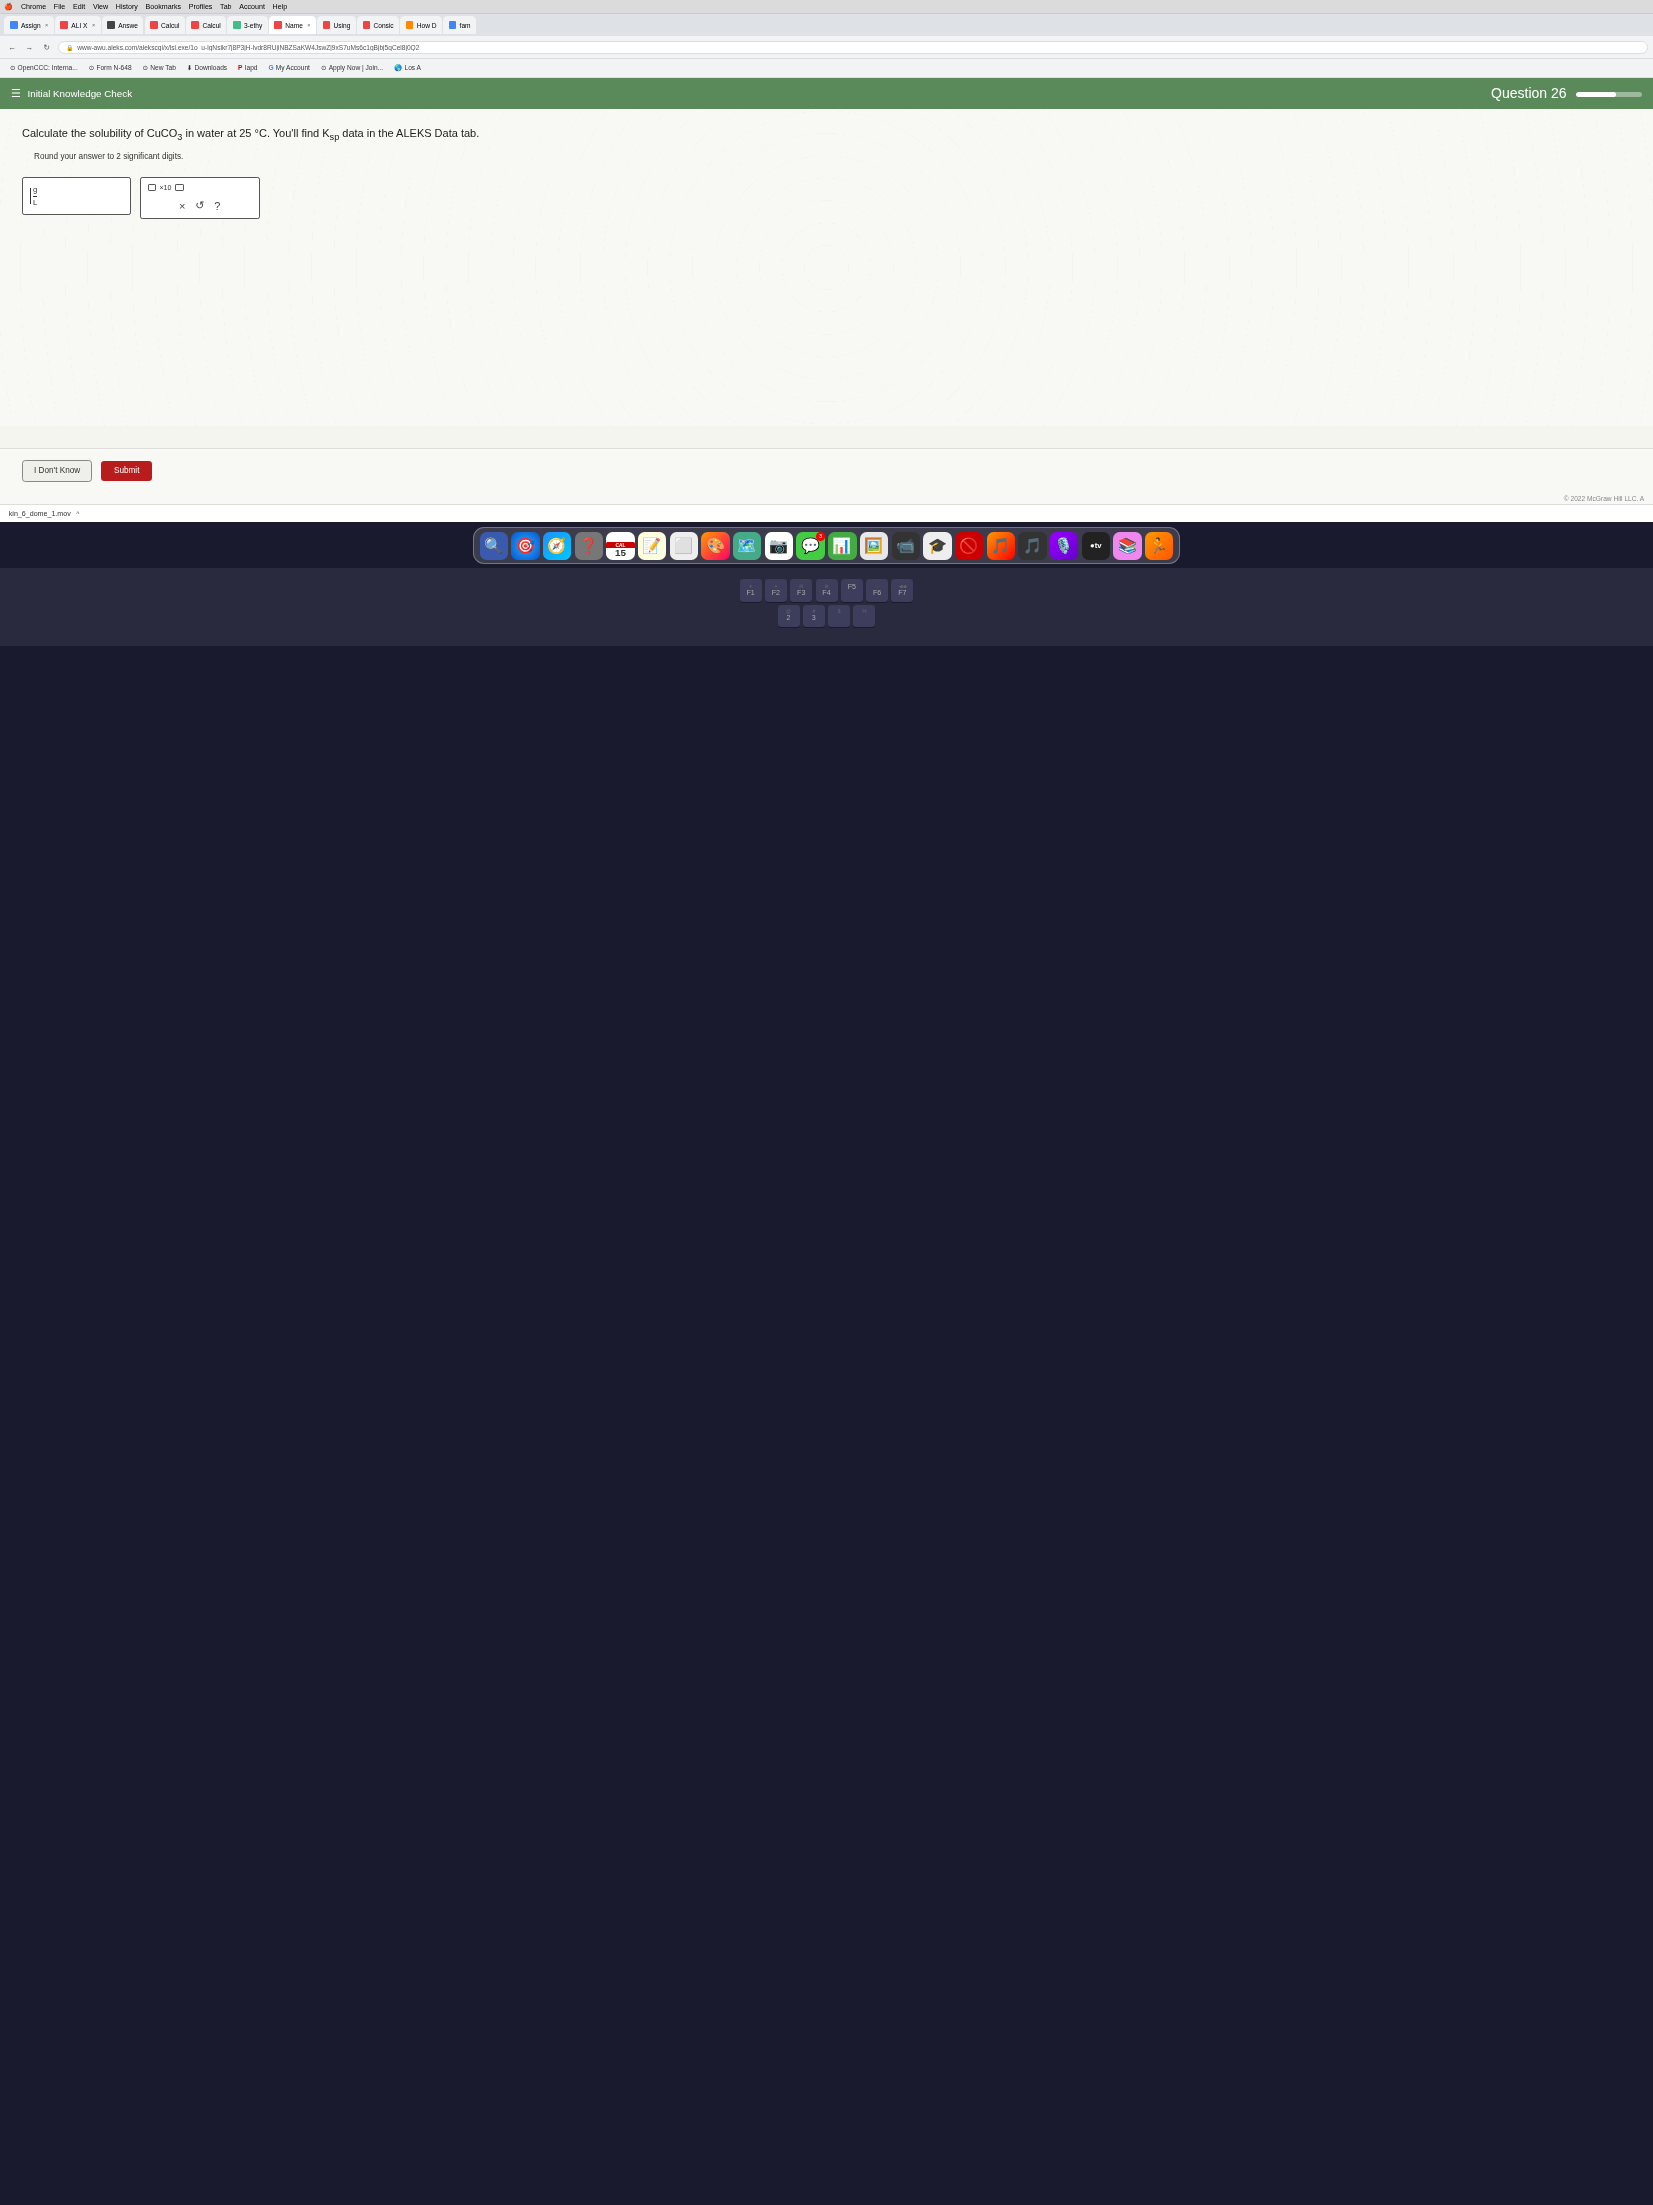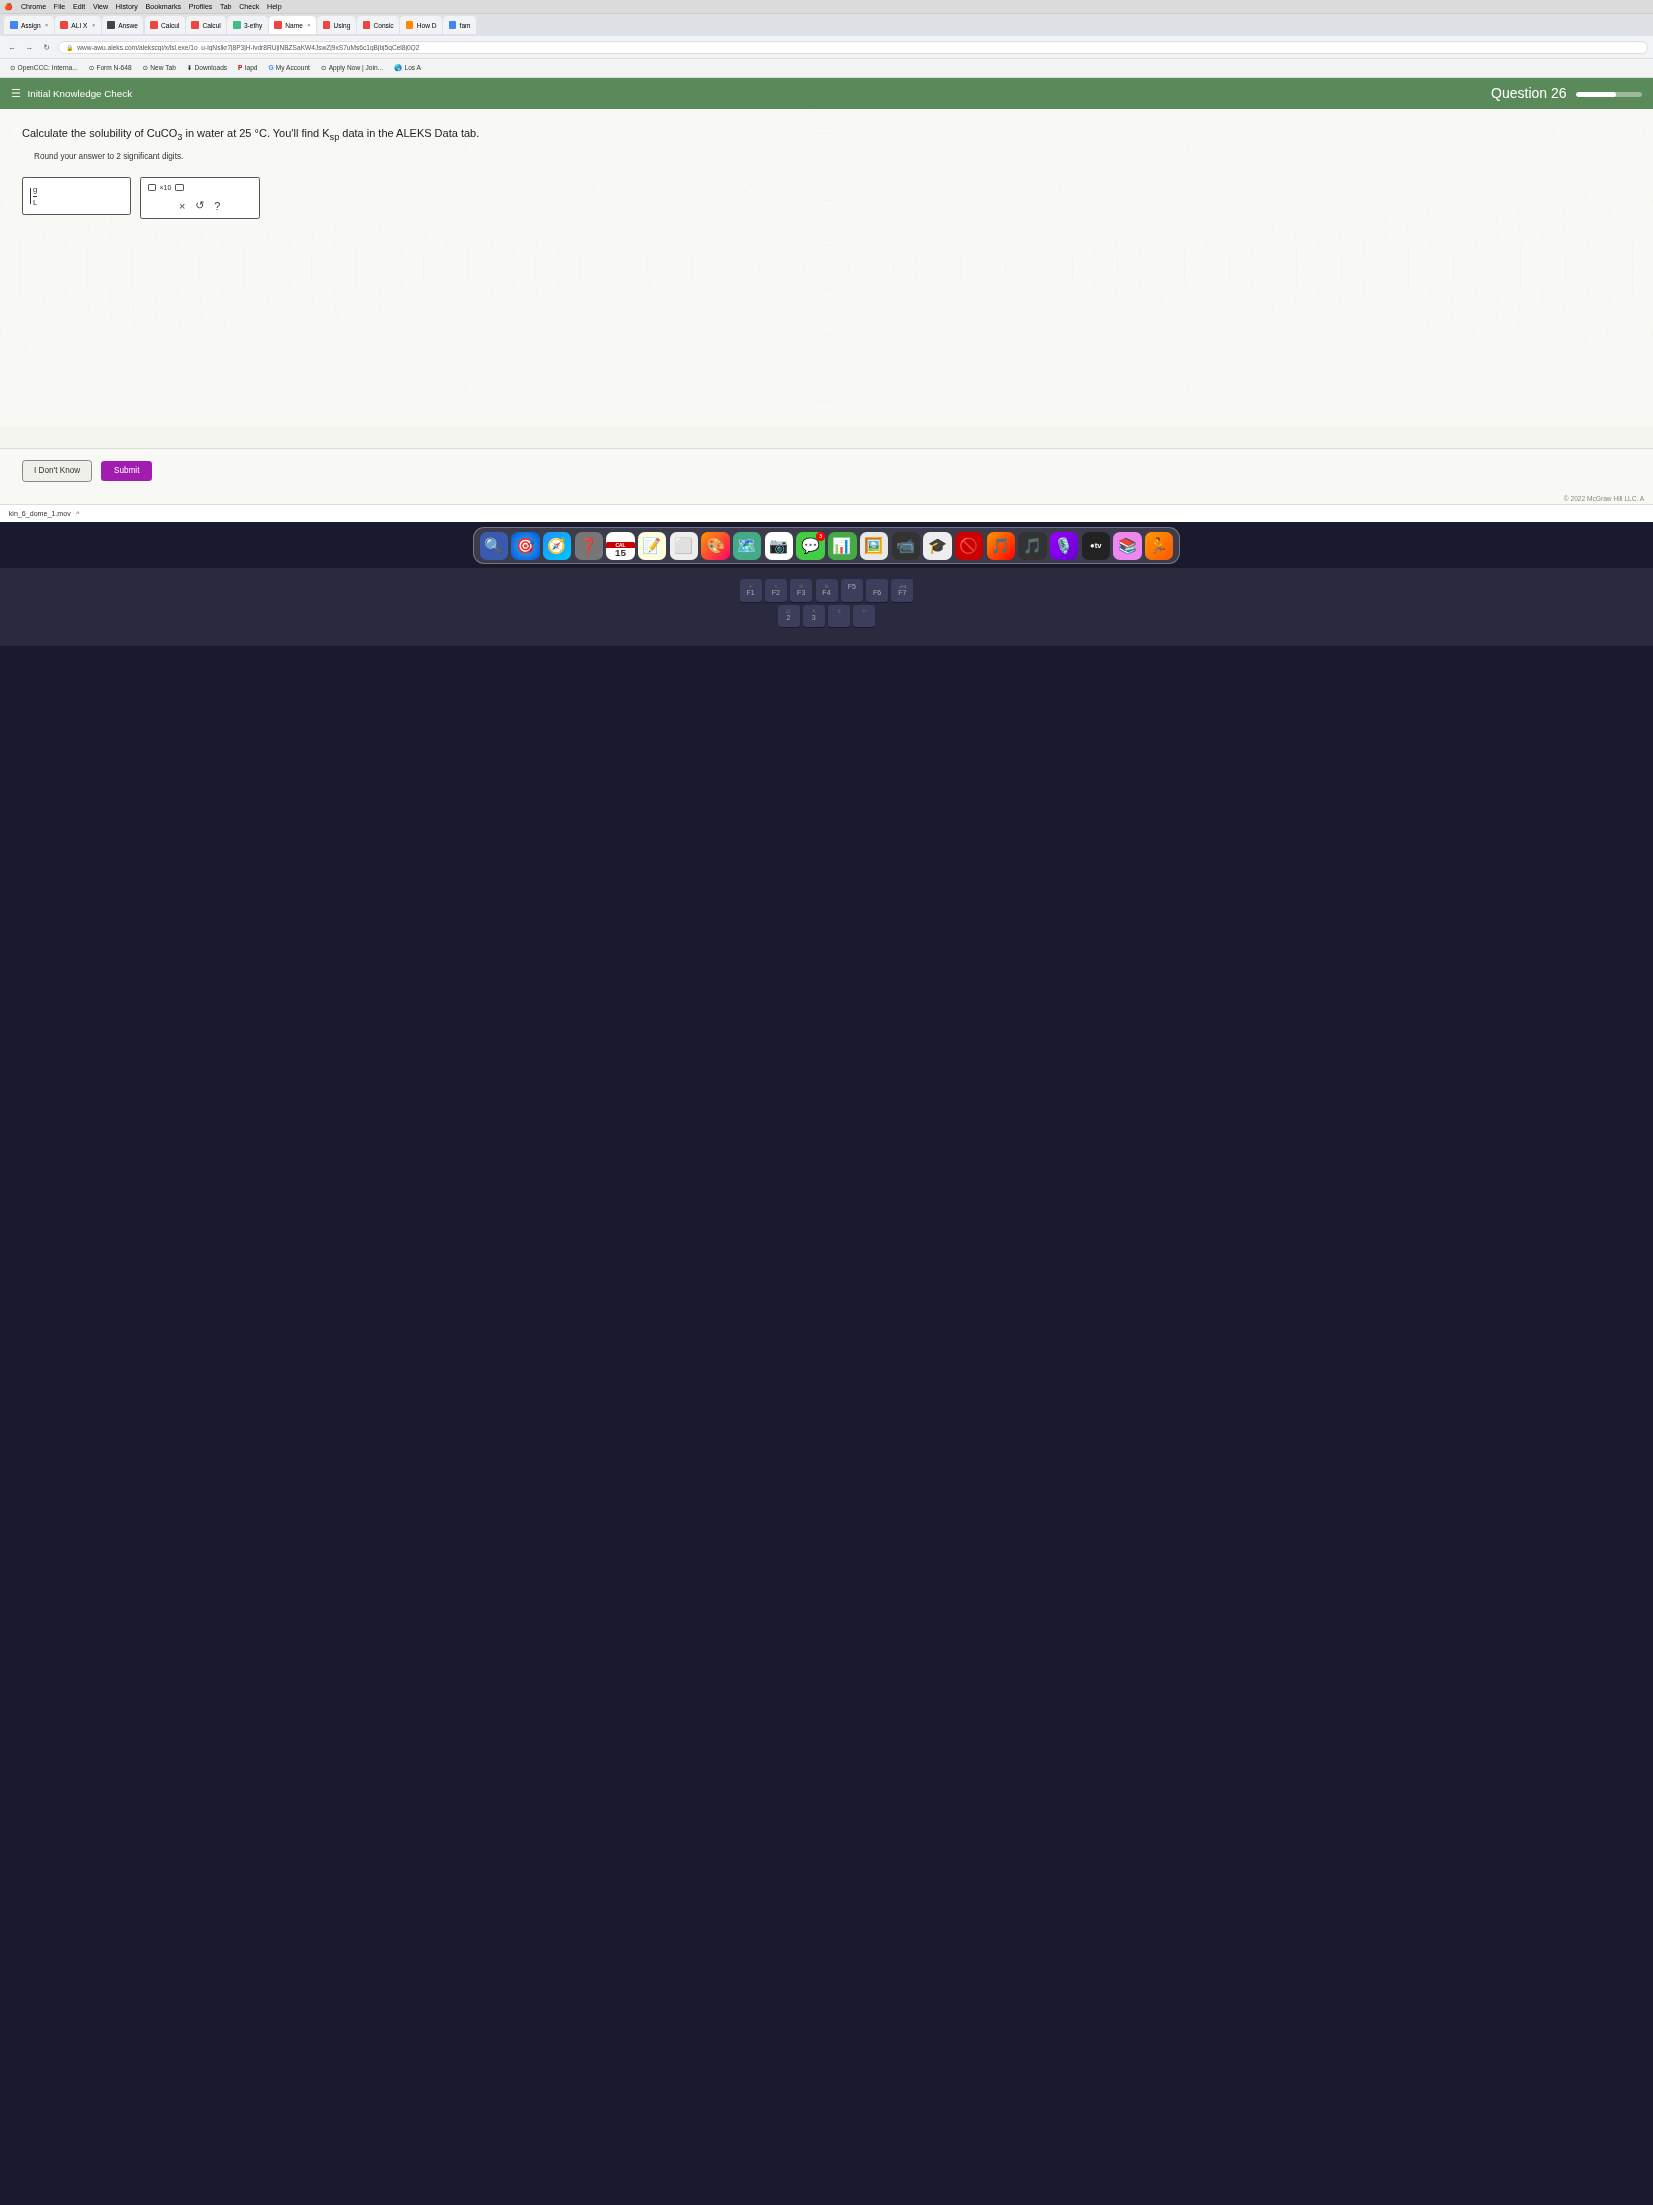--- a/index.html
+++ b/index.html
@@ -274,21 +274,21 @@
       border-radius: 3.3px;
       background: #f0f0ea;
       font-size: 8.2px;
       color: #333;
       cursor: pointer;
     }
     .btn-submit {
       padding: 5.5px 13px;
       border: none;
       border-radius: 3.3px;
-      background: #a21caf;
+      background: #b91c1c;
       color: #fff;
       font-size: 8.2px;
       cursor: pointer;
       font-weight: 500;
     }
 
     
     .download-bar {
       background: #fff;
       border-top: 0.5px solid #ddd;
@@ -380,21 +380,21 @@
 <div class="menu-bar">
   <span>🍎</span>
   <span>Chrome</span>
   <span>File</span>
   <span>Edit</span>
   <span>View</span>
   <span>History</span>
   <span>Bookmarks</span>
   <span>Profiles</span>
   <span>Tab</span>
-  <span>Check</span>
+  <span>Account</span>
   <span>Help</span>
 </div>
 
 <div class="tab-bar">
   <div class="tab-item">
     <span class="tab-icon" style="background:#4285f4;"></span>
     <span>Assign</span>
     <span class="tab-close">×</span>
   </div>
   <div class="tab-item">

